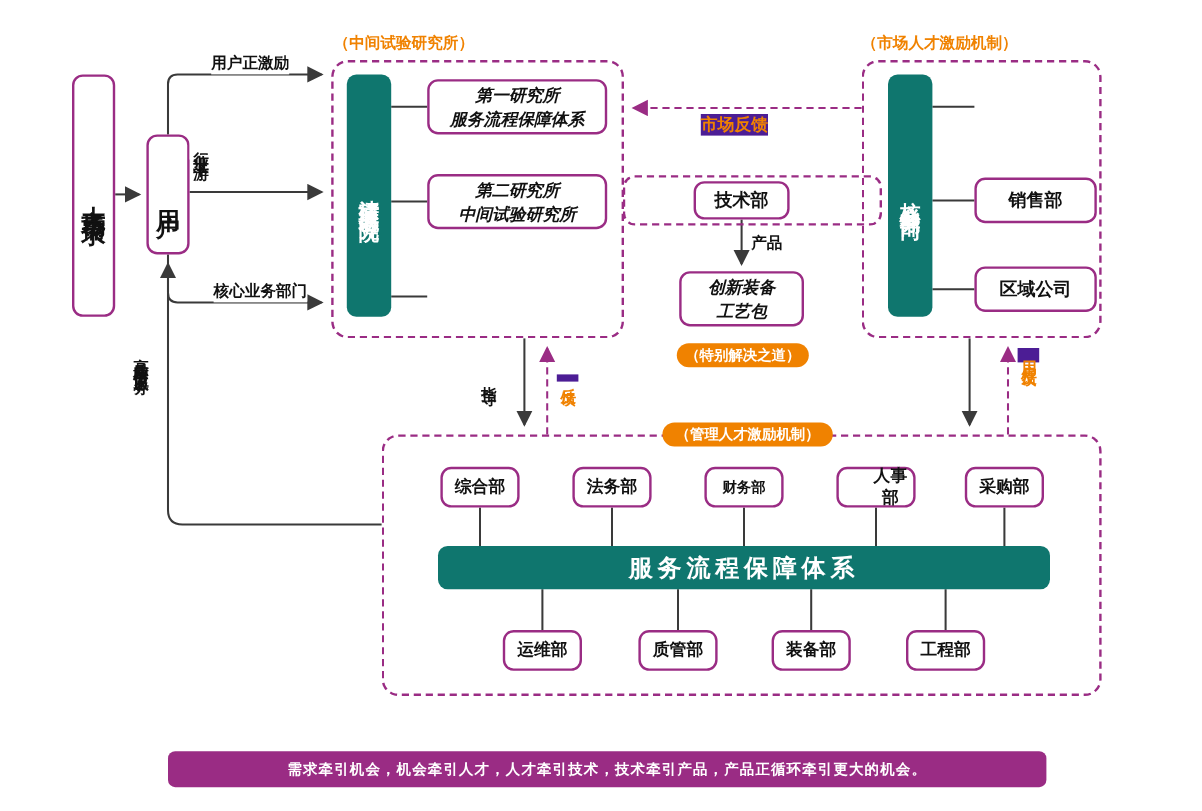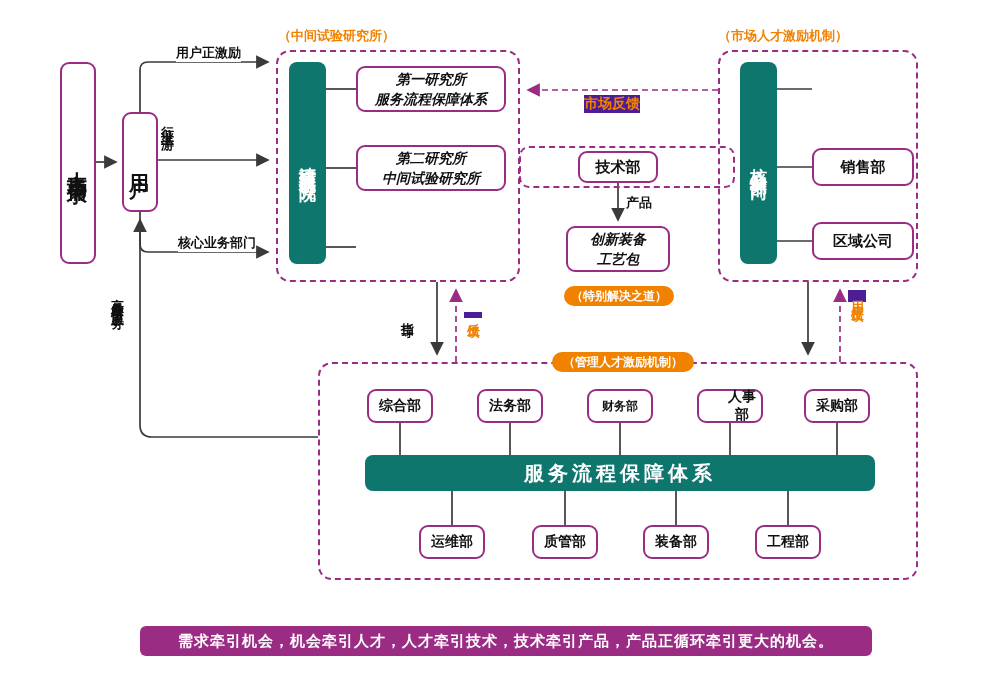--- a/index.html
+++ b/index.html
@@ -9,21 +9,21 @@
   .box{background:#fff;border:2px solid #9A2C84;border-radius:9px;display:flex;align-items:center;justify-content:center;font-weight:bold;color:#111;text-align:center;}
   .fillbox{background:#0f766e;color:#fff;border-radius:8px;display:flex;align-items:center;justify-content:center;font-weight:bold;}
   .vtext{writing-mode:vertical-rl;text-orientation:upright;letter-spacing:3px;}
   .group{border:2px dashed #9A2C84;border-radius:14px;background:transparent;}
   .tag{color:#F08200;font-weight:bold;font-size:13px;white-space:nowrap;}
   .pill{background:#F08200;color:#fff;font-weight:bold;font-size:12px;border-radius:10px;display:flex;align-items:center;justify-content:center;white-space:nowrap;}
   .lbl{font-weight:bold;font-size:13px;color:#111;white-space:nowrap;background:#fff;}
   .olbl{font-weight:bold;font-size:13px;color:#F08200;white-space:nowrap;background:#4c1d95;}
   .two-line{flex-direction:column;line-height:1.45;font-size:14px;font-style:italic;}
   svg{position:absolute;left:0;top:0;}
-  .banner{background:#9A2C84;color:#fff;border-radius:6px;display:flex;align-items:center;justify-content:center;font-weight:bold;font-size:15px;letter-spacing:1px;}
+  .banner{background:#9A2C84;color:#fff;border-radius:6px;display:flex;align-items:center;justify-content:center;font-weight:bold;font-size:12px;letter-spacing:1px;}
 </style>
 </head>
 <body>
 
 <div id="diagram">
 
   <svg width="1002" height="676">
     <defs>
       <marker id="ad" markerWidth="9" markerHeight="9" refX="7" refY="4" orient="auto">
           <path d="M0,0 L8,4 L0,8 z" fill="#3a3a3a"></path>

